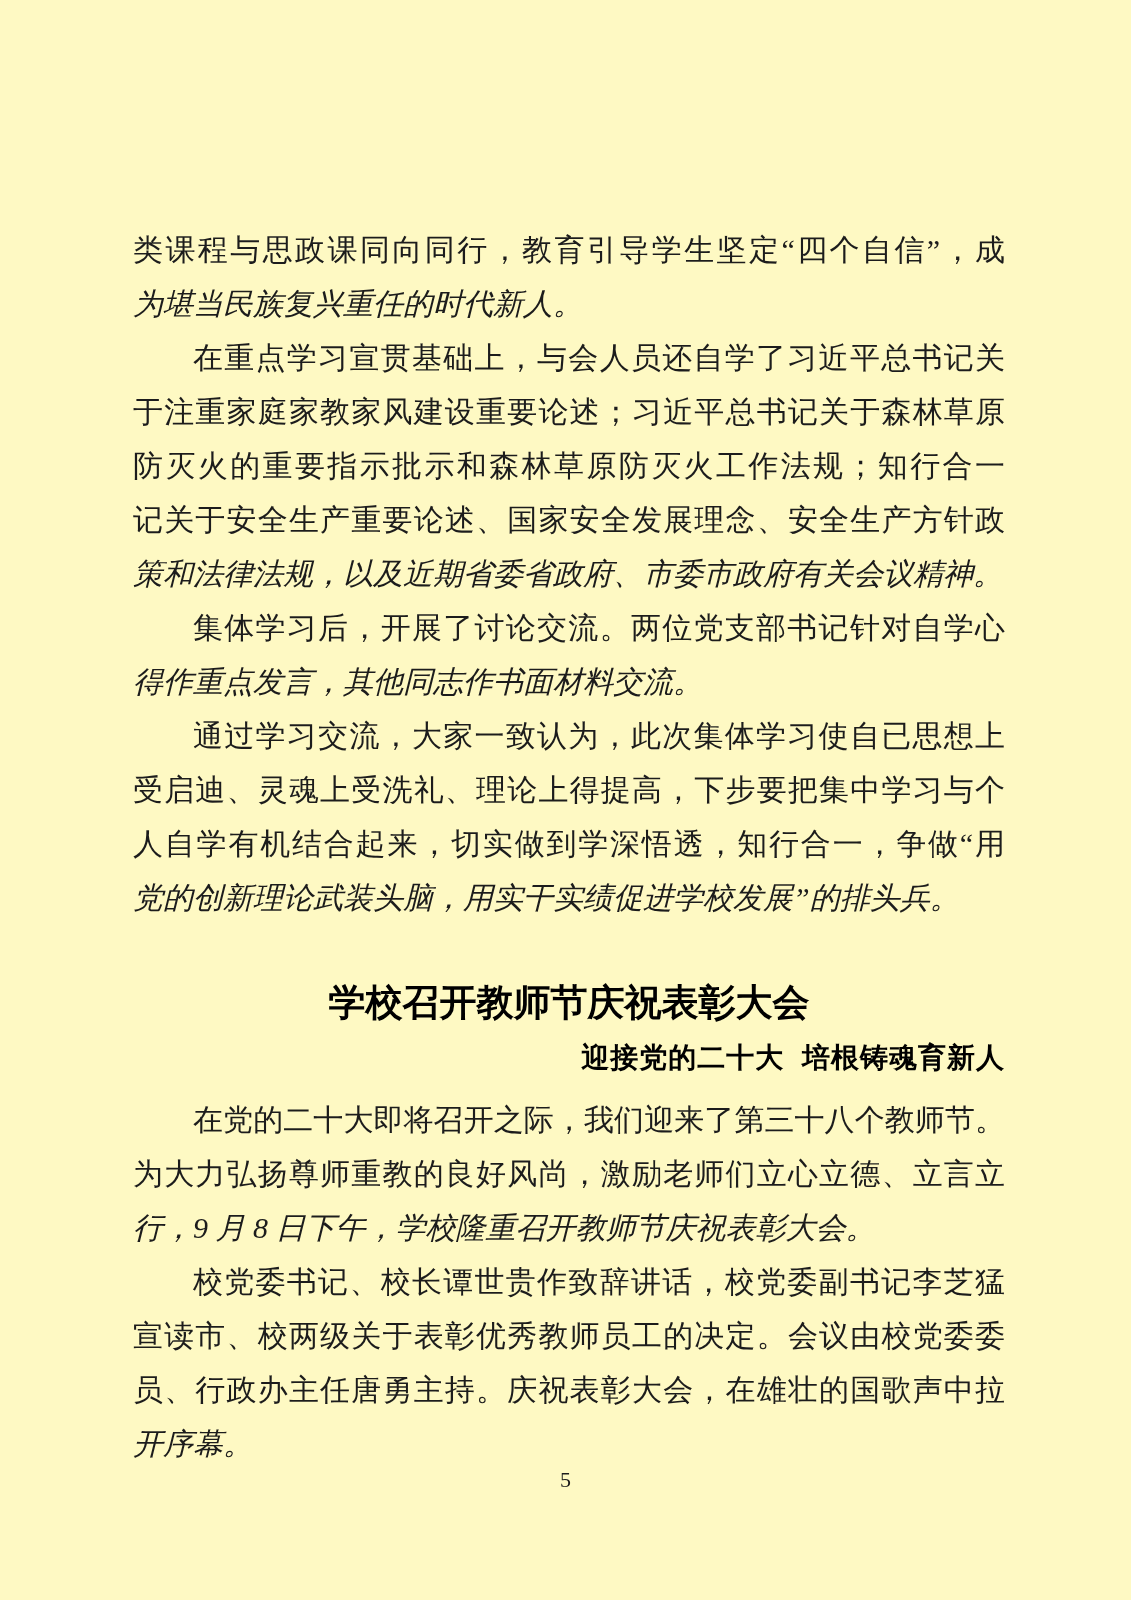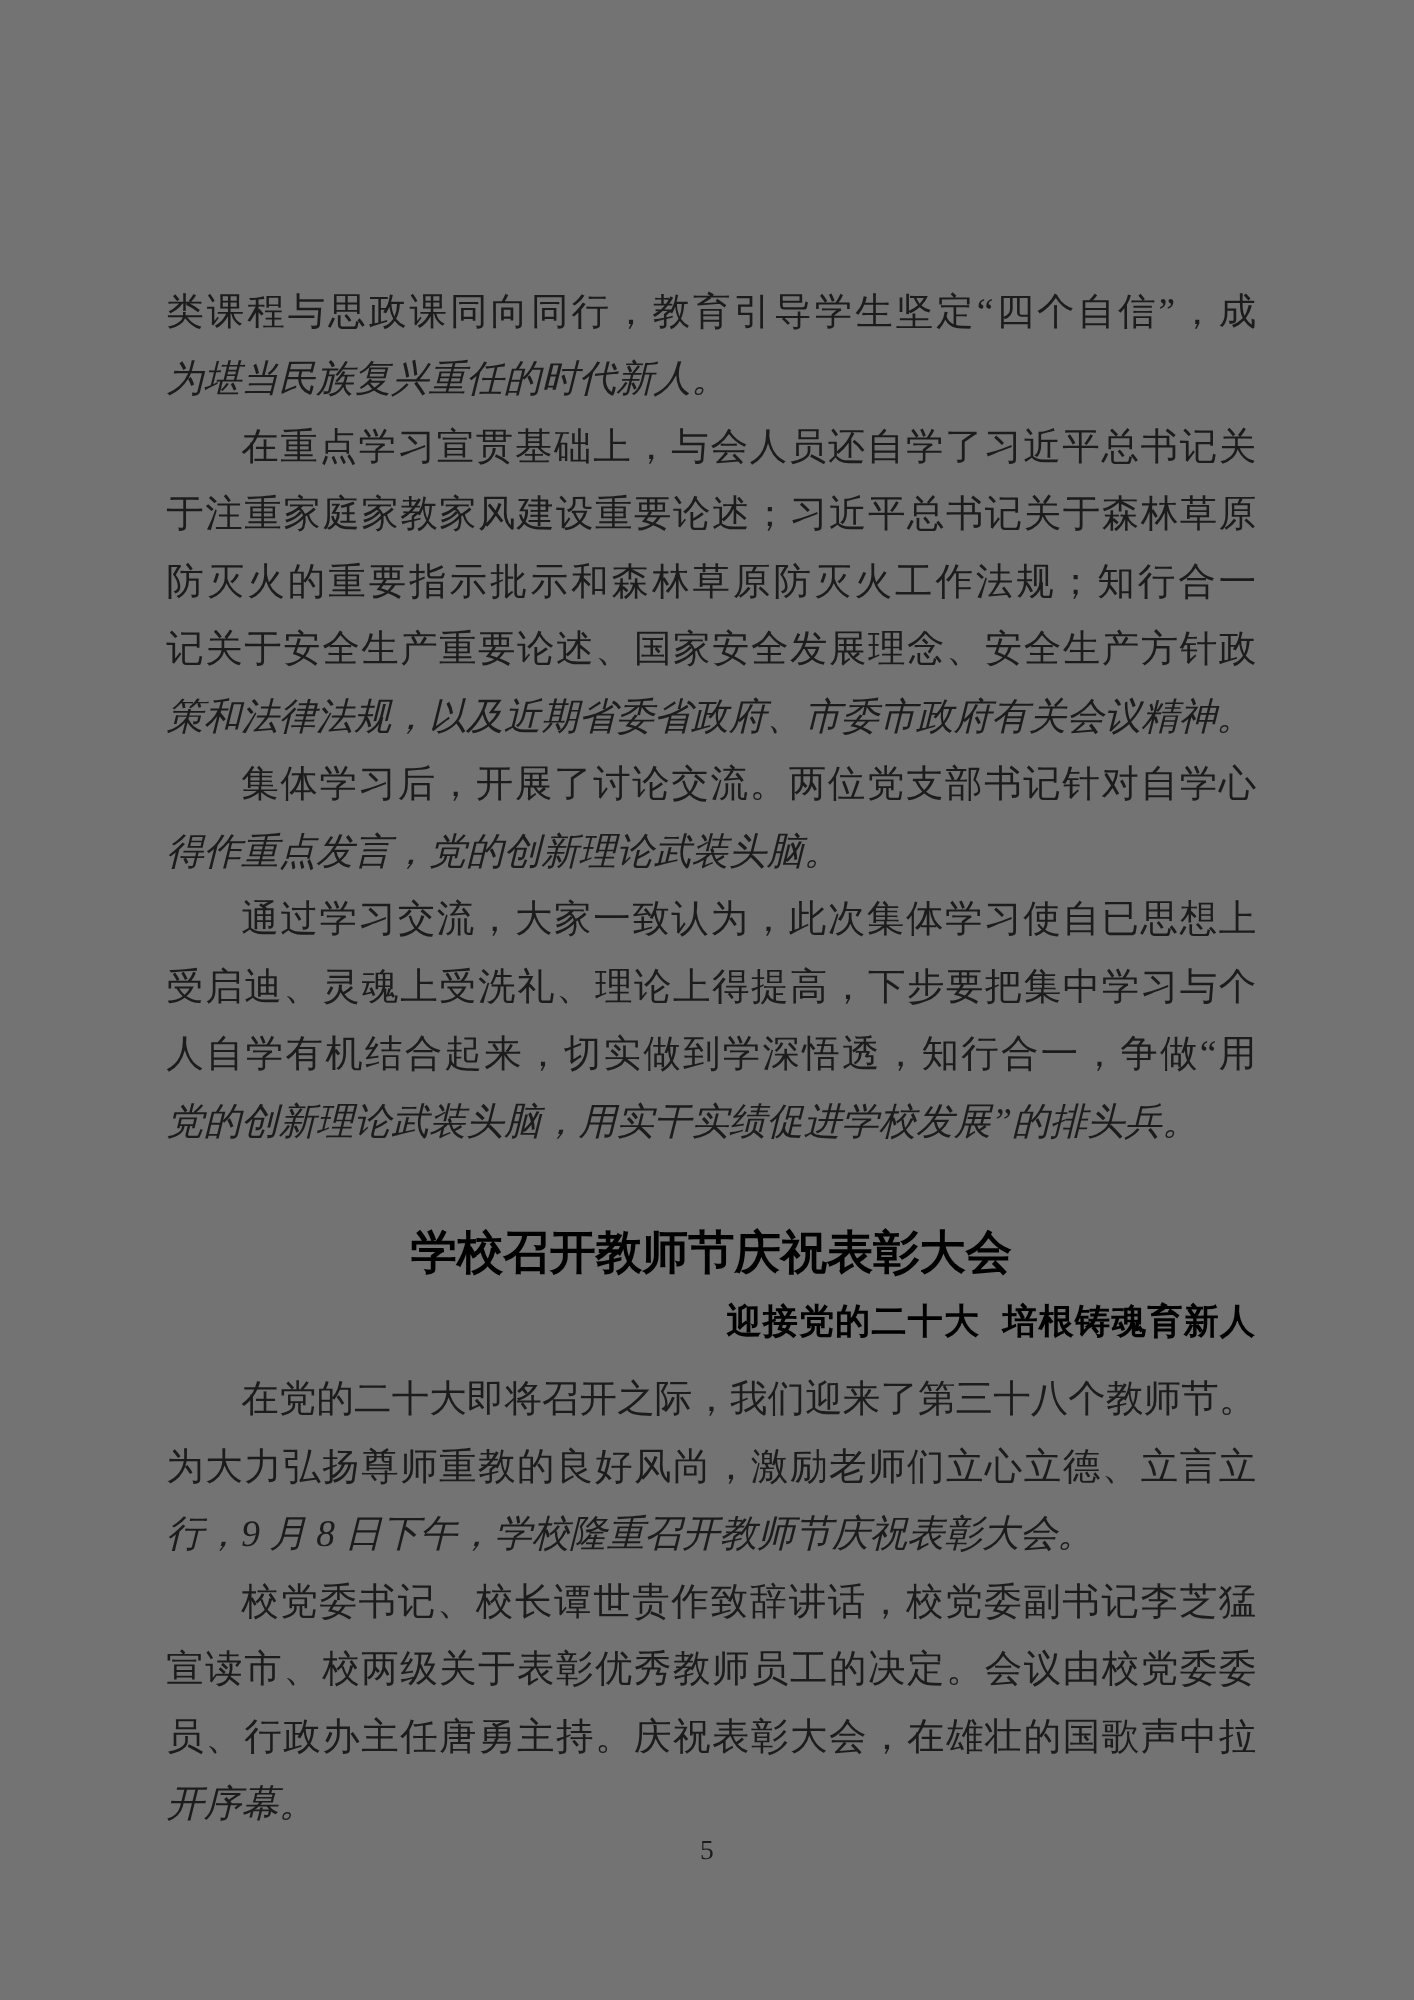--- a/index.html
+++ b/index.html
@@ -4,21 +4,21 @@
 <style>
   html, body {
     margin: 0;
     padding: 0;
     background: #ffffff;
   }
   .doc-page {
     position: relative;
     width: 1131px;
     height: 1600px;
-    background: #737373;
+    background: #fef9c3;
     overflow: hidden;
     font-family: "Liberation Serif", serif;
     color: #1c1c1c;
   }
   .text-column {
     position: absolute;
     left: 133px;
     width: 872px;
   }
   .block-top    { top: 223px; }
@@ -89,21 +89,21 @@
 
   <div class="text-column block-top">
     <div class="line full">类课程与思政课同向同行，教育引导学生坚定“四个自信”，成</div>
     <div class="line end">为堪当民族复兴重任的时代新人。</div>
     <div class="line full indent">在重点学习宣贯基础上，与会人员还自学了习近平总书记关</div>
     <div class="line full">于注重家庭家教家风建设重要论述；习近平总书记关于森林草原</div>
     <div class="line full">防灭火的重要指示批示和森林草原防灭火工作法规；知行合一</div>
     <div class="line full">记关于安全生产重要论述、国家安全发展理念、安全生产方针政</div>
     <div class="line end">策和法律法规，以及近期省委省政府、市委市政府有关会议精神。</div>
     <div class="line full indent">集体学习后，开展了讨论交流。两位党支部书记针对自学心</div>
-    <div class="line end">得作重点发言，党的创新理论武装头脑。</div>
+    <div class="line end">得作重点发言，其他同志作书面材料交流。</div>
     <div class="line full indent">通过学习交流，大家一致认为，此次集体学习使自已思想上</div>
     <div class="line full">受启迪、灵魂上受洗礼、理论上得提高，下步要把集中学习与个</div>
     <div class="line full">人自学有机结合起来，切实做到学深悟透，知行合一，争做“用</div>
     <div class="line end">党的创新理论武装头脑，用实干实绩促进学校发展”的排头兵。</div>
   </div>
 
   <div class="article-title">学校召开教师节庆祝表彰大会</div>
   <div class="article-subtitle">迎接党的二十大 培根铸魂育新人</div>
 
   <div class="text-column block-bottom">

